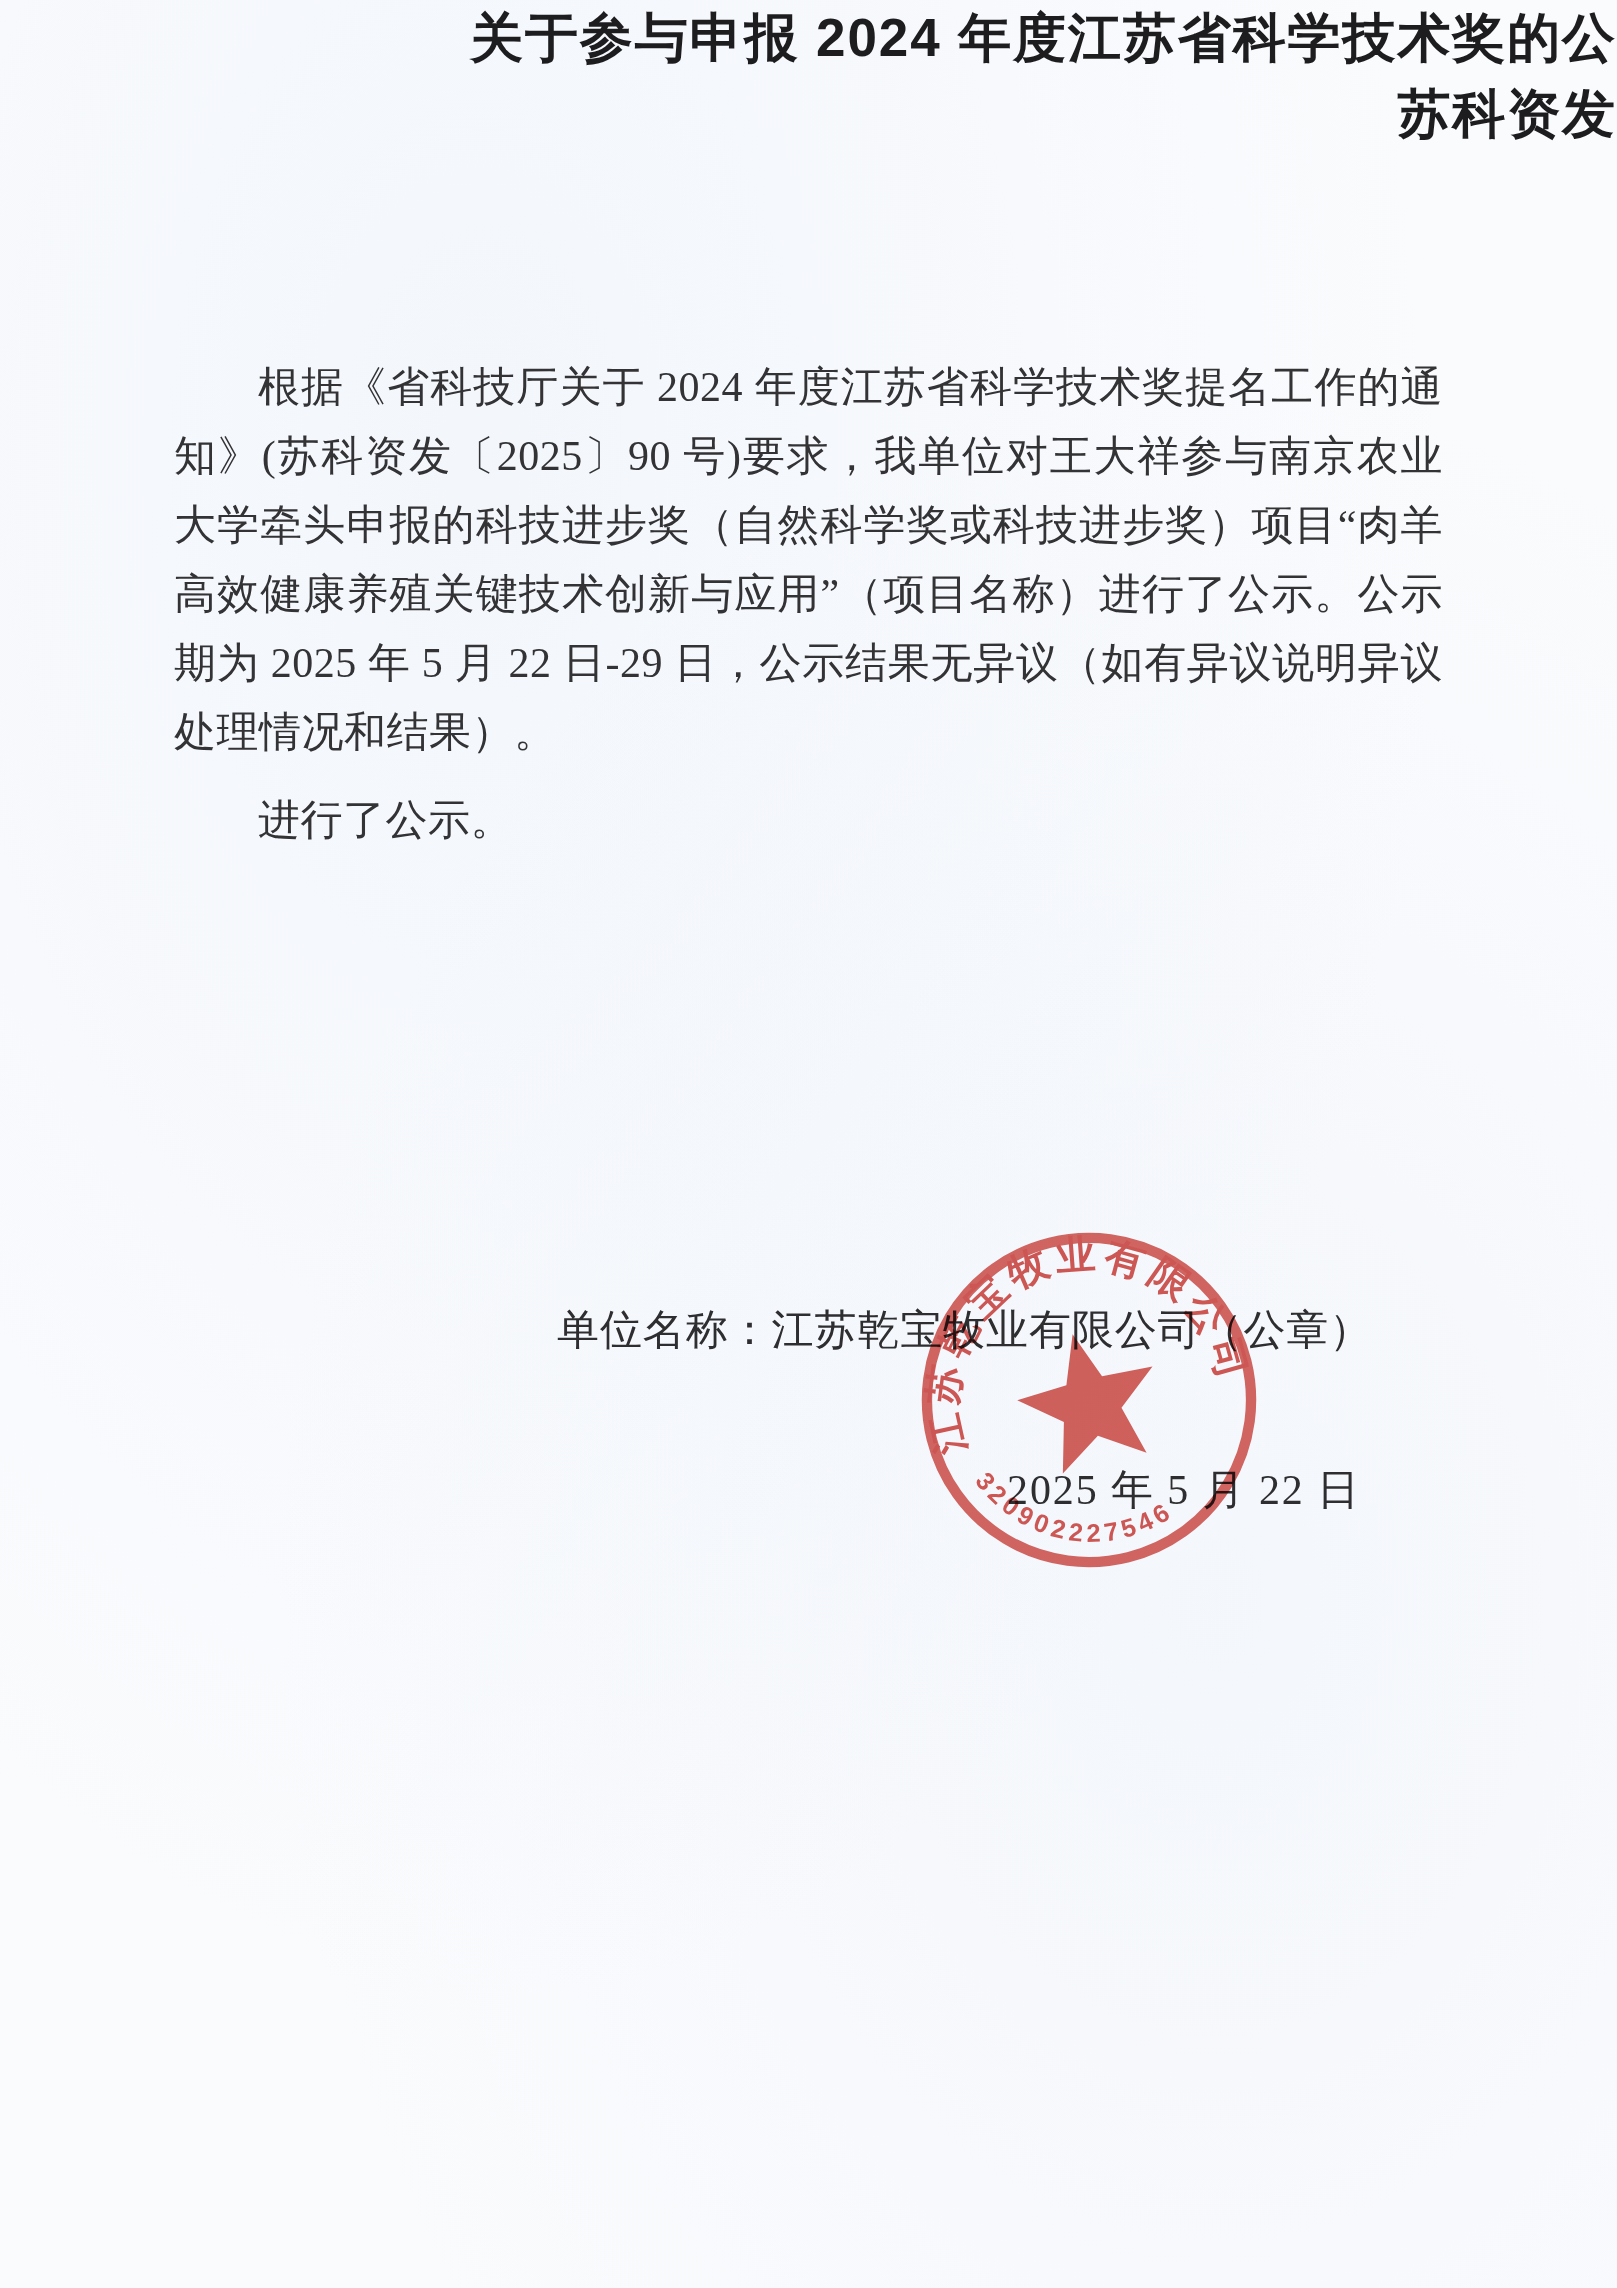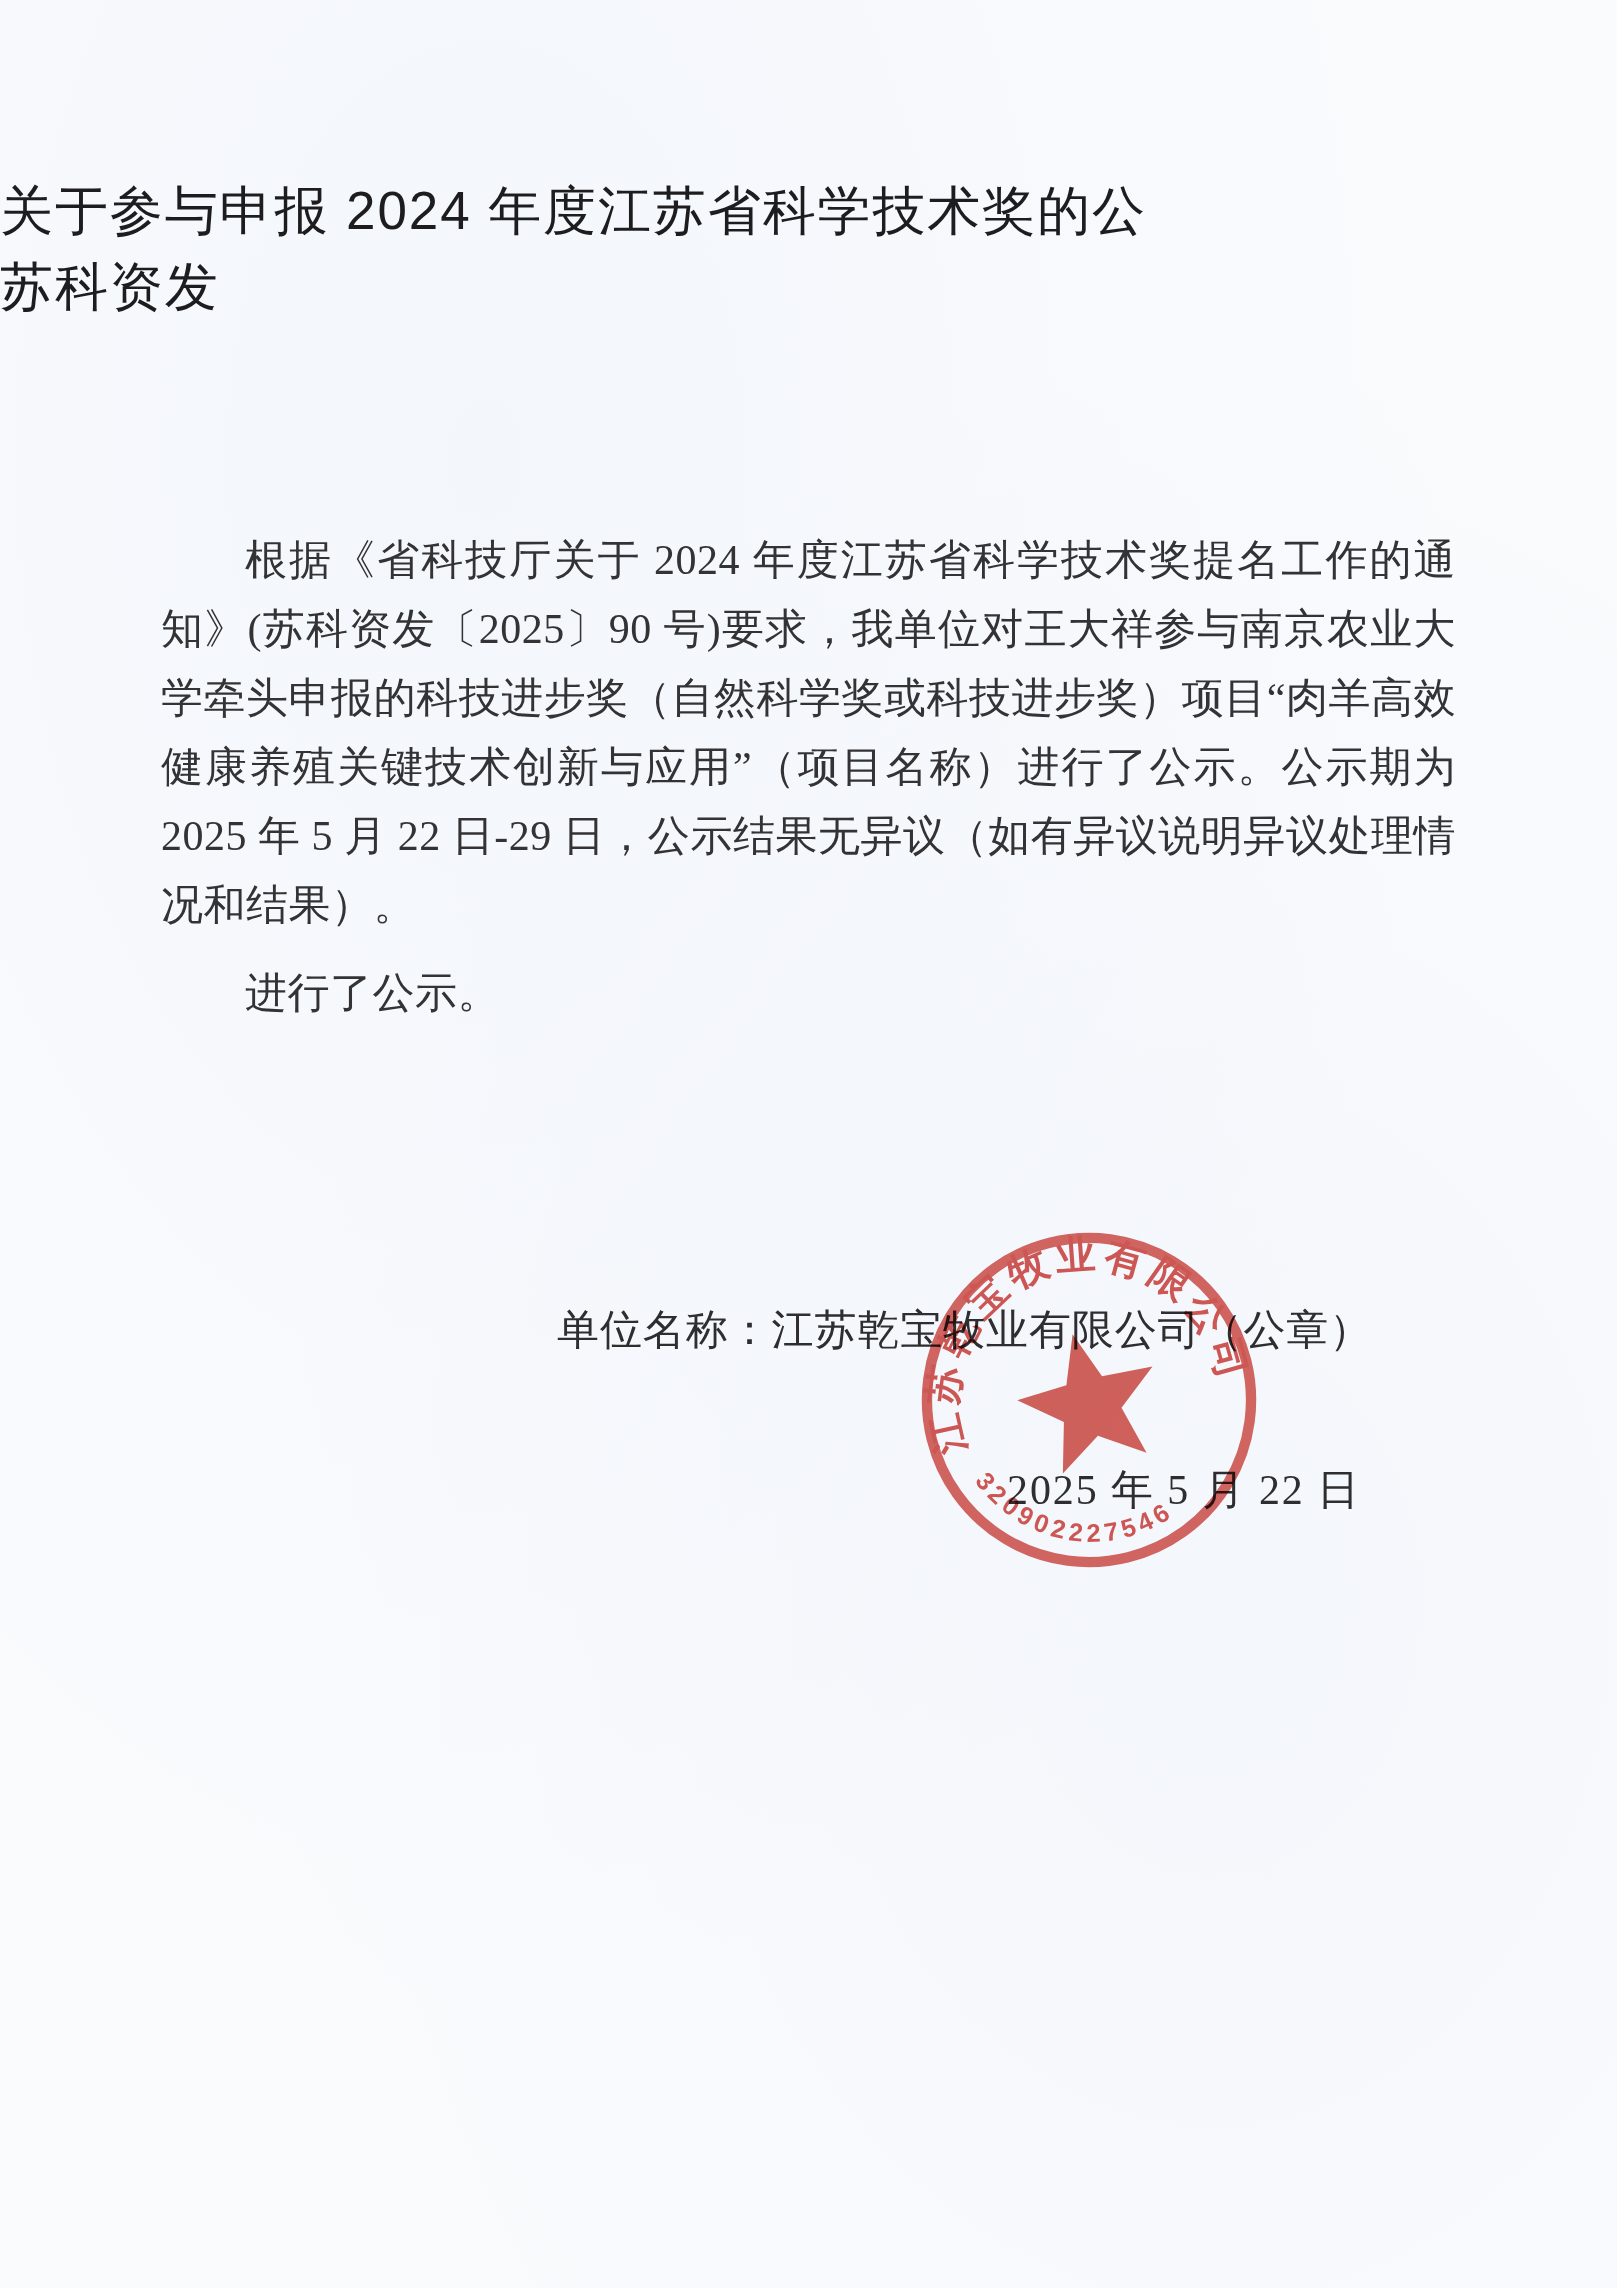--- a/index.html
+++ b/index.html
@@ -9,39 +9,38 @@
     width:1617px;height:2289px;
     margin:0 auto;
     background:#fafbfd;
     background-image:
       radial-gradient(ellipse at 30% 20%, rgba(210,225,245,.18), transparent 60%),
       radial-gradient(ellipse at 75% 70%, rgba(205,220,240,.14), transparent 55%);
     overflow:hidden;
     color:#2f2f31;
   }
   .title{
-    padding-top:173px;
-    text-align:left;
+    text-align:right;
     font-family:"Liberation Sans","DejaVu Sans",sans-serif;
-    font-weight:400;
+    font-weight:700;
     font-size:53px;
     line-height:76px;
     letter-spacing:1.9px;
     color:#1d1d1f;
   }
   .body-block{
     margin:201px 157px 0 157px;
     font-family:"Liberation Serif","DejaVu Serif",serif;
     font-size:42px;
     line-height:69px;
     text-align:justify;
     letter-spacing:0.5px;
     color:#333335;
   }
-  .para{ text-indent:2em; margin:4px; }
+  .para{ text-indent:2em; margin:17px; }
   .contact{ margin-top:46px; }
   .closing{ margin-top:18.6px; }
   .signature-line{
     position:absolute; left:557px; top:1302px;
     font-family:"Liberation Serif","DejaVu Serif",serif;
     font-size:42px; letter-spacing:0.9px; color:#2e2e30;
     white-space:nowrap;
   }
   .date-line{
     position:absolute; left:1007px; top:1462px;

